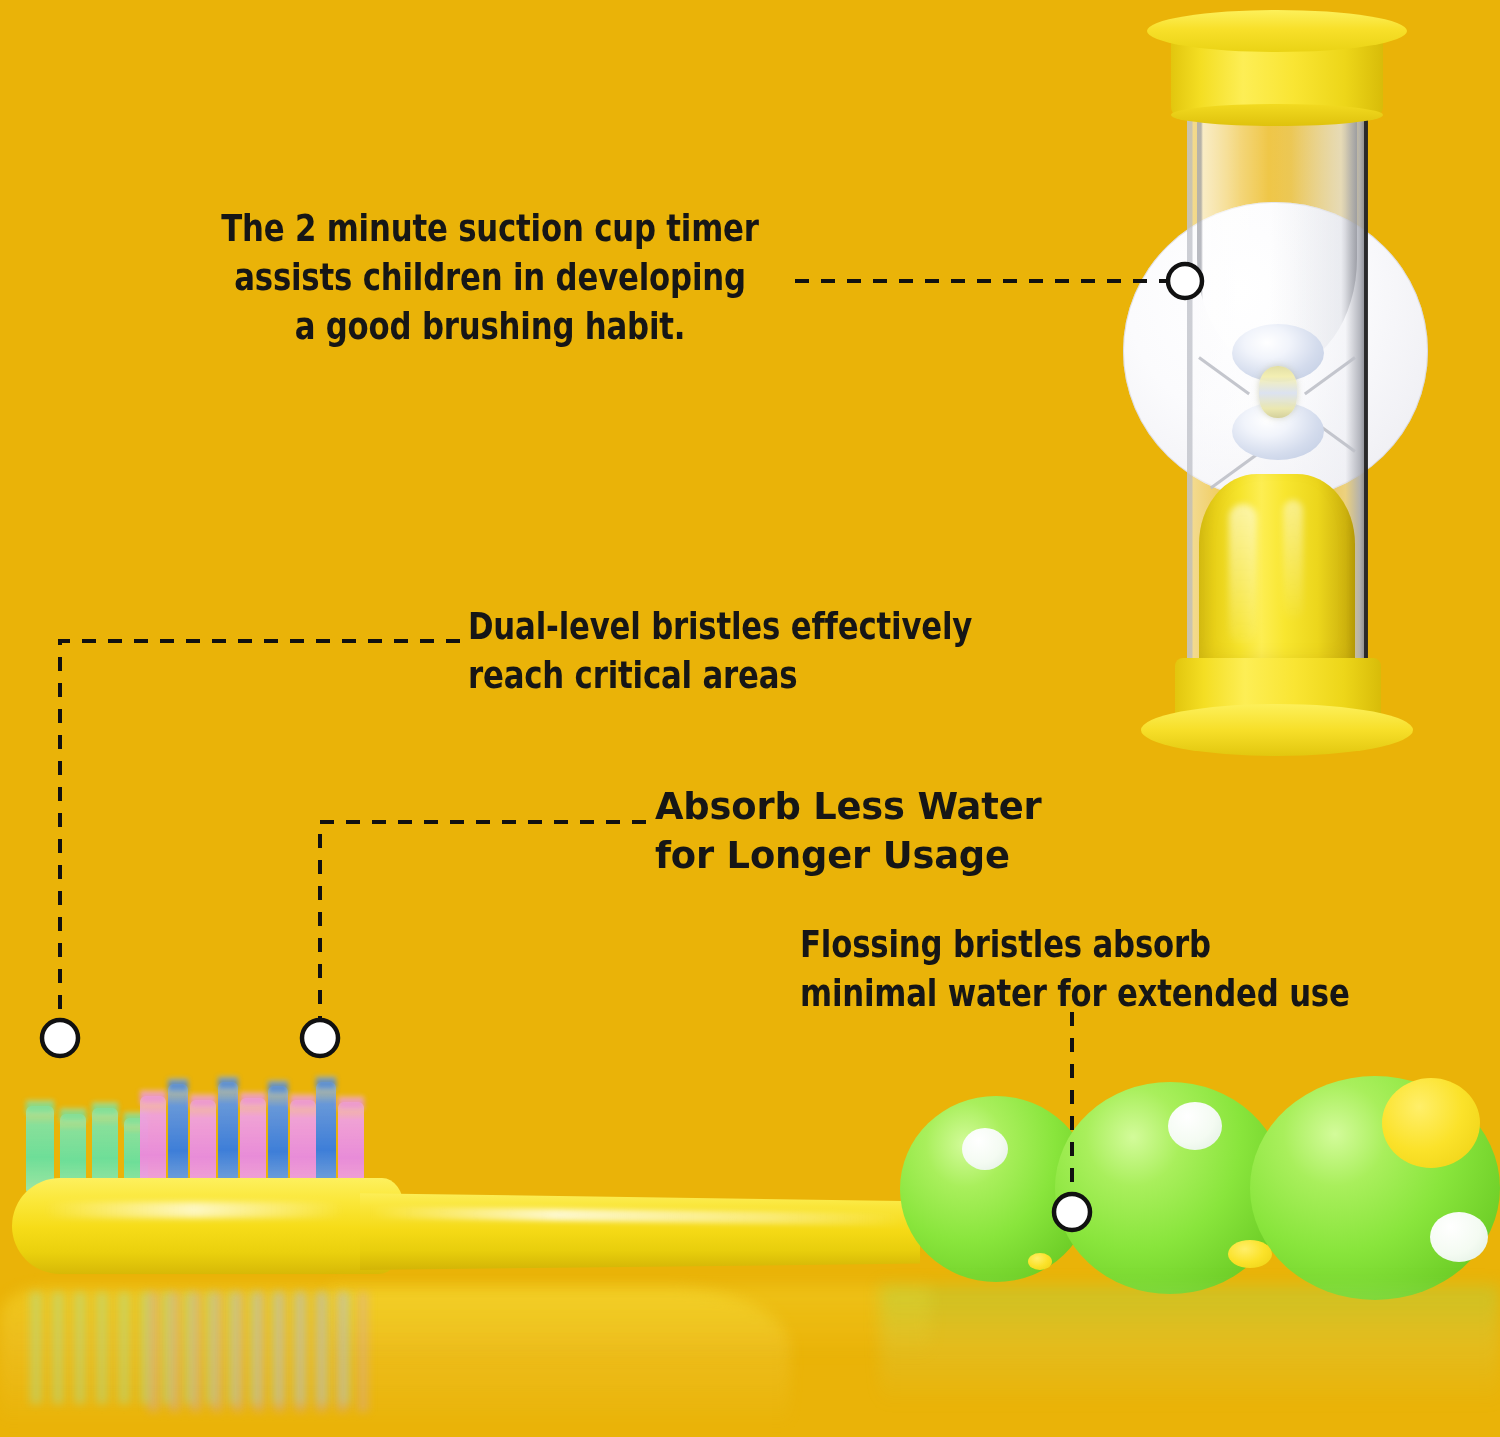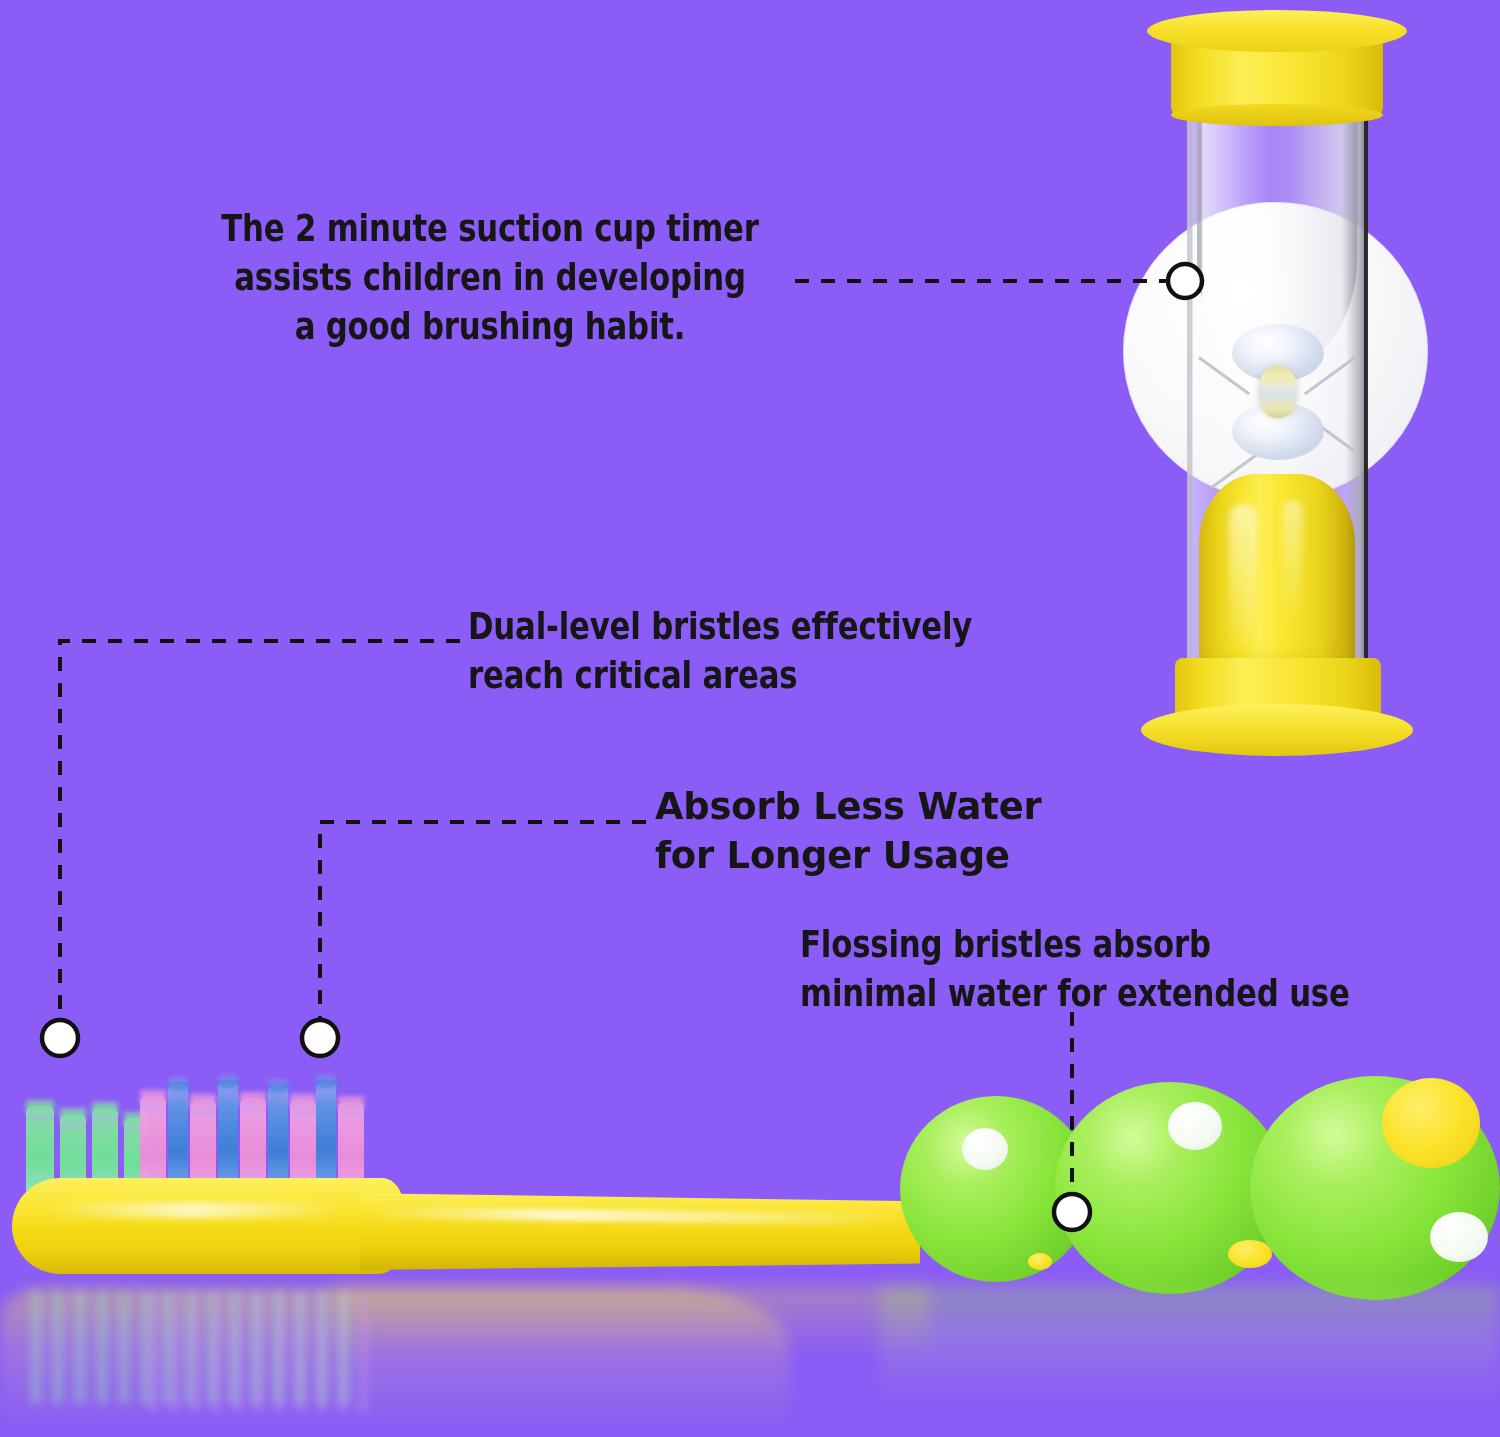--- a/index.html
+++ b/index.html
@@ -6,21 +6,21 @@
   * { margin:0; padding:0; box-sizing:border-box; }
   html,body{
     width:1500px; height:1437px;
     background:#ffffff;
     font-family:"Liberation Sans", sans-serif;
     overflow:hidden;
   }
   #stage{
     position:relative;
     width:1500px; height:1437px;
-    background:#8b5cf6;
+    background:#eab308;
     overflow:hidden;
   }
 
   
   .callout{
     position:absolute;
     color:#161616;
     font-weight:700;
     letter-spacing:-0.2px;
     white-space:nowrap;

